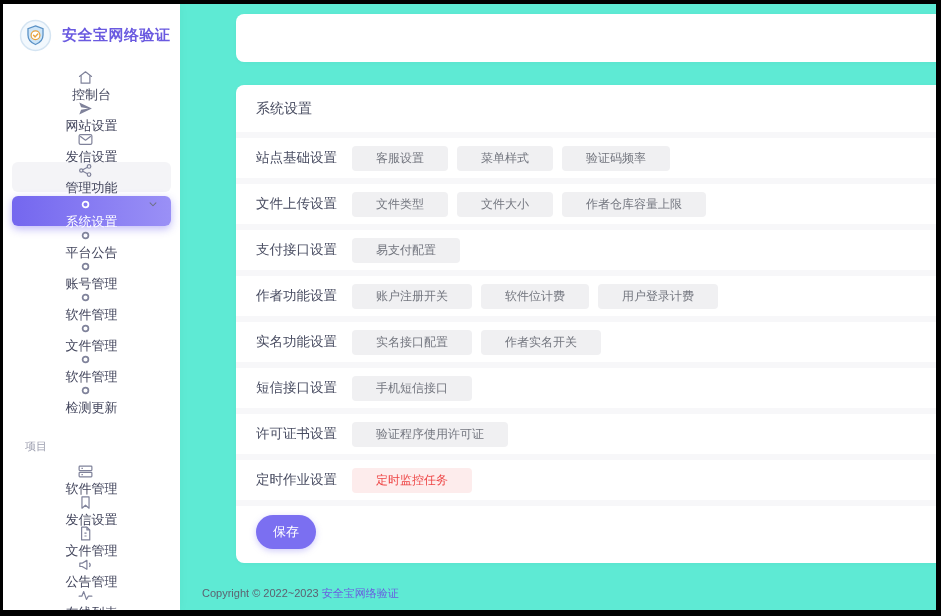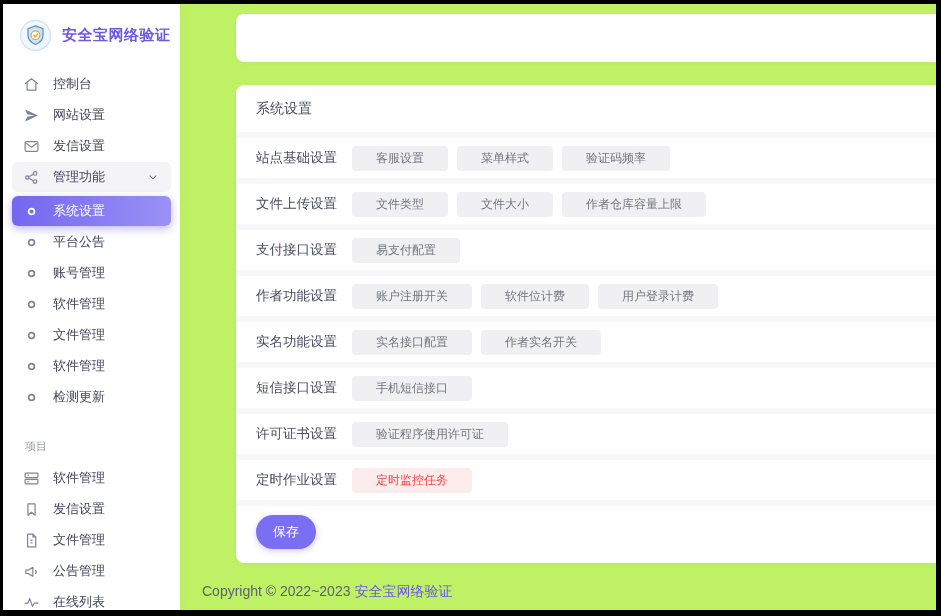--- a/index.html
+++ b/index.html
@@ -1,38 +1,38 @@
 <!DOCTYPE html>
 <html><head>
 <meta charset="utf-8">
 <style>
   * { margin:0; padding:0; box-sizing:border-box; }
   html,body { width:941px; height:616px; overflow:hidden; background:#000; }
   body { font-family:"Liberation Sans","DejaVu Sans",sans-serif; }
 
   .frame {
     position:absolute; left:3px; top:4px; right:5px; bottom:6px;
-    background:#bef264; display:flex; overflow:hidden;
+    background:#5eead4; display:flex; overflow:hidden;
   }
 
   
   .sidebar {
     width:177px; flex-shrink:0; background:#fff; height:100%;
     box-shadow:0 0 10px rgba(0,0,0,.04); overflow:hidden;
     display:flex; flex-direction:column;
   }
   .logo-row { display:flex; align-items:center; gap:10px; padding:15px 10px 10px 16px; }
   .logo-icon { width:33px; height:33px; flex-shrink:0; }
   .logo-title { font-size:15px; font-weight:bold; color:#6a5ae0; letter-spacing:.5px; white-space:nowrap; }
 
   .menu { margin-top:6px; }
   .menu-item {
     display:flex; align-items:center; height:30px; margin:1px 9px;
     padding:0 11px; border-radius:6px; font-size:13px; color:#42455c;
-    cursor:pointer; white-space:nowrap;
+    cursor:pointer; white-space:nowrap;flex-direction:column;
   }
   .mi-icon { width:17px; height:17px; margin-right:13px; color:#7f829a; display:flex; flex-shrink:0; }
   .mi-icon svg { width:100%; height:100%; }
   .menu-item.parent-open { background:#f4f4f7; }
   .chevron { margin-left:auto; width:14px; height:14px; color:#6e7186; display:flex; }
   .chevron svg { width:100%; height:100%; }
 
   .submenu { margin-top:4px; }
   .submenu .mi-icon { width:17px; height:17px; }
   .submenu .mi-icon svg circle { stroke-width:2.4; }
@@ -66,21 +66,21 @@
     white-space:nowrap; cursor:pointer;
   }
   .badge.danger { background:#fdecec; color:#ee4545; }
   .save-section { border-top:6px solid #f7f7f9; padding:9px 20px 14px; }
   .save-btn {
     background:#7b6ff1; color:#fff; border:none; font-size:13px;
     padding:8px 17px; border-radius:17px; cursor:pointer;
     font-family:inherit; box-shadow:0 2px 6px rgba(123,111,241,.35);
   }
   .spacer { flex:1; }
-  .footer { padding:0 0 9px; margin-left:-34px; font-size:14px; color:#5d6170; }
+  .footer { padding:0 0 9px; margin-left:-34px; font-size:11px; color:#5d6170; }
   .footer a { color:#6a5ae0; text-decoration:none; }
 </style>
 </head>
 <body>
 
 <div class="frame">
 
   <aside class="sidebar">
     <div class="logo-row">
       <span class="logo-icon">

